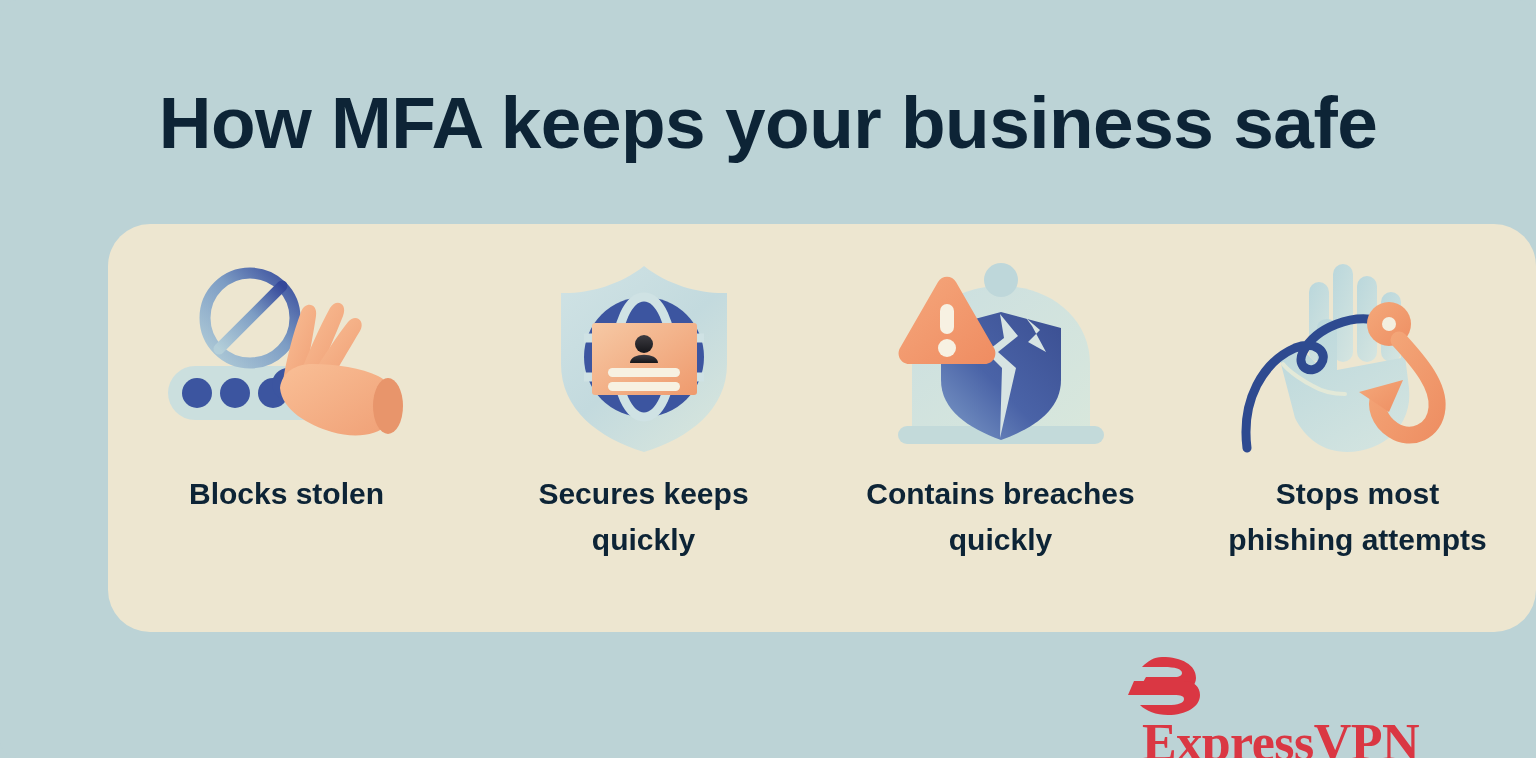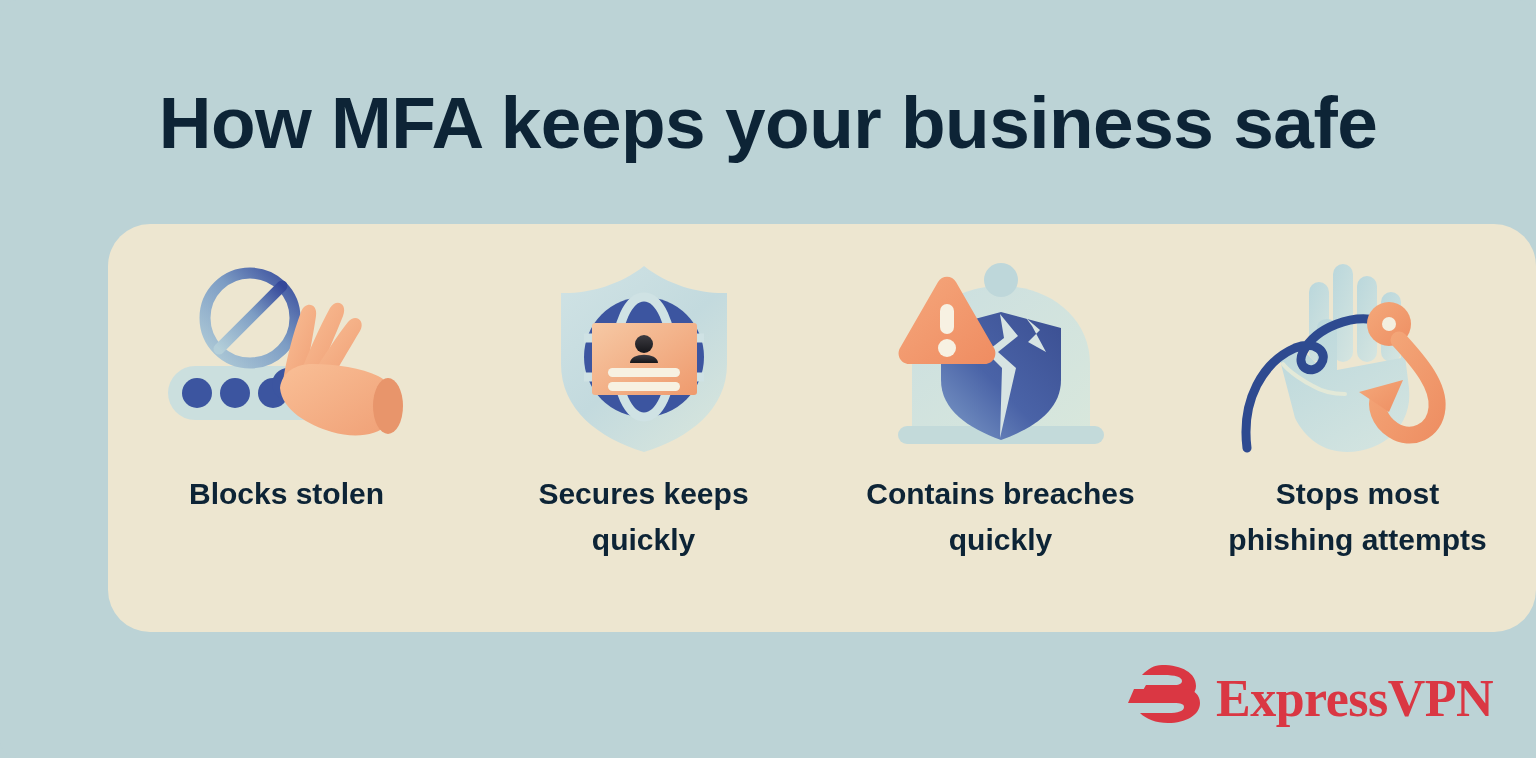--- a/index.html
+++ b/index.html
@@ -86,22 +86,22 @@
   }
 
   
   .logo {
     position: absolute;
     left: 1128px;
     top: 655px;
     width: 340px;
     height: 70px;
     display: flex;
-    flex-direction: row;
-    align-items: flex-end;
+    flex-direction: column;
+    align-items: flex-start;
   }
   .logo-mark {
     width: 74px;
     height: 62px;
     flex: none;
   }
   .logo-word {
     margin-left: 14px;
     font-family: "Liberation Serif", serif;
     font-size: 52px;

